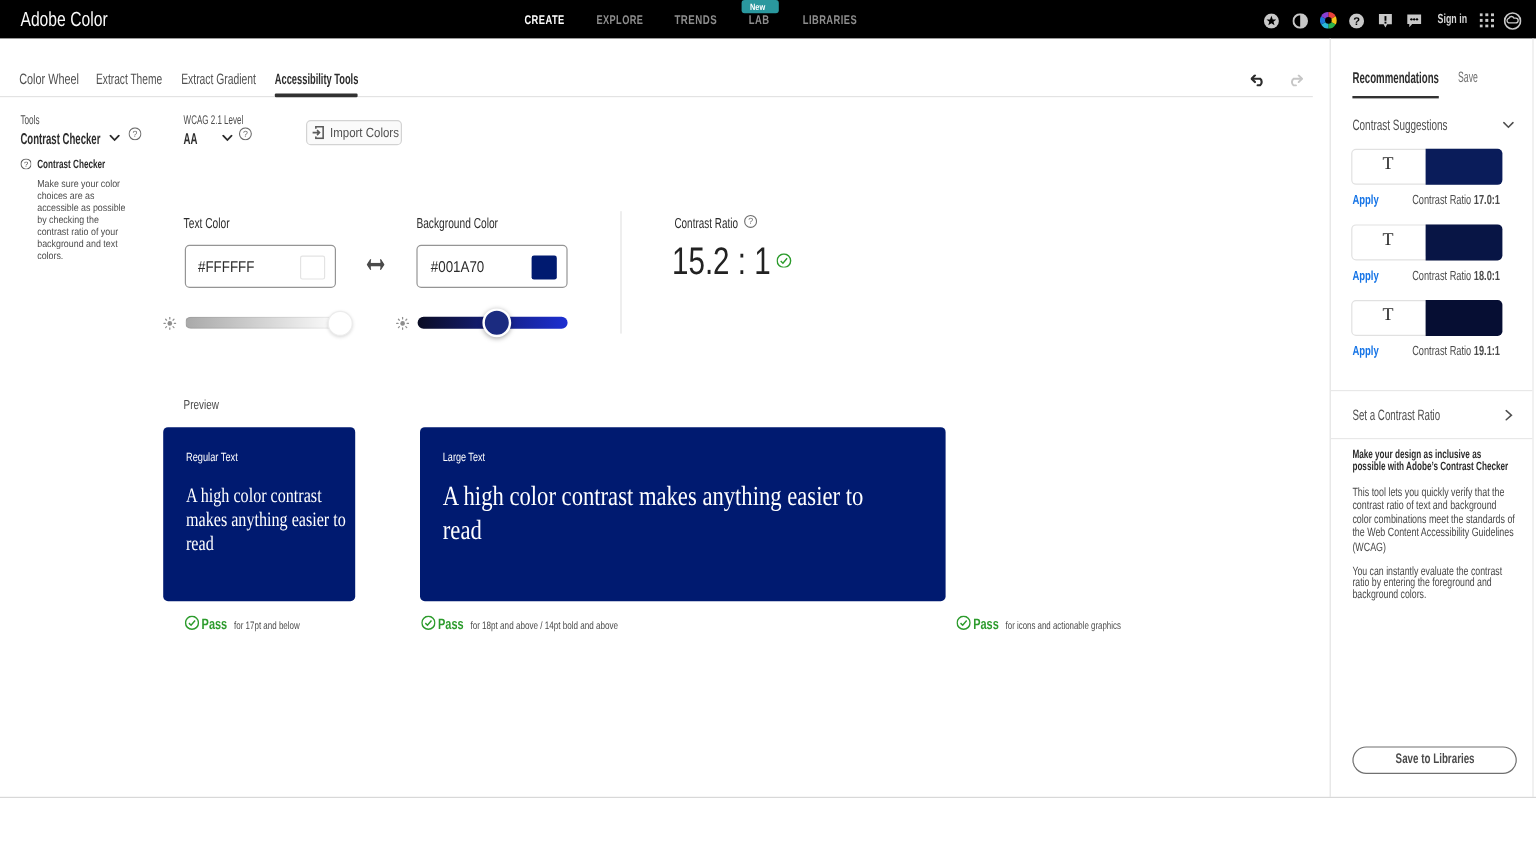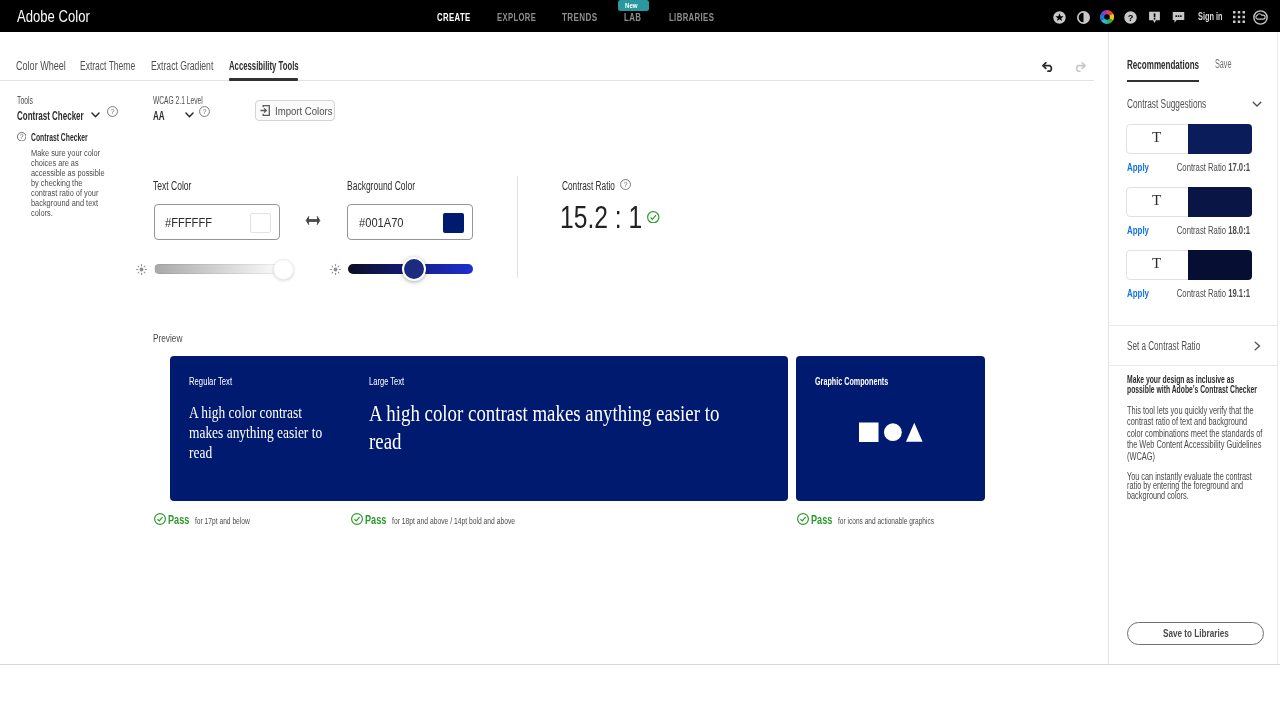--- a/index.html
+++ b/index.html
@@ -194,36 +194,28 @@
     <text x="6" y="8.8" text-anchor="middle" font-size="8" fill="#6e6e6e" font-family="Liberation Sans, sans-serif">?</text>
   </svg>
   <div class="t" style="left:559.5px; top:200.5px; font-size:32px; color:#222; transform:scaleX(0.77);">15.2 : 1</div>
   <svg class="abs" style="left:647px; top:210.5px;" width="12.5" height="12.5" viewBox="0 0 14 14">
     <circle cx="7" cy="7" r="6.3" fill="none" stroke="#2c9b2c" stroke-width="1.3"></circle>
     <path d="M4 7.3 L6.1 9.3 L10 4.7" fill="none" stroke="#2c9b2c" stroke-width="1.3"></path>
   </svg>
 
   <div class="t" style="left:153px; top:333px; font-size:11px; color:#4b4b4b; transform:scaleX(0.75);">Preview</div>
 
-  <div class="card" style="left:170px; width:205px;text-decoration:underline;">
+  <div class="card" style="left:136px; width:160px;text-decoration:underline;">
     <div class="t" style="left:19px; top:21px; font-size:10px; color:#fff; transform:scaleX(0.77);">Regular Text</div>
     <div class="t" style="left:19px; top:46.5px; font-family:'Liberation Serif',serif; font-size:17px; line-height:20px; color:#fff; transform:scaleX(0.79);">A high color contrast<br>makes anything easier to<br>read</div>
   </div>
   <div class="card" style="left:350px; width:437.5px;">
     <div class="t" style="left:18.5px; top:21px; font-size:10px; color:#fff; transform:scaleX(0.756);">Large Text</div>
     <div class="t" style="left:18.5px; top:44px; font-family:'Liberation Serif',serif; font-size:23px; line-height:28px; color:#fff; transform:scaleX(0.82);">A high color contrast makes anything easier to<br>read</div>
   </div>
-  <div class="card" style="left:796px; width:188.5px;">
-    <div class="t" style="left:19px; top:21px; font-size:10px; font-weight:bold; color:#fff; transform:scaleX(0.72);">Graphic Components</div>
-    <svg class="abs" style="left:63px; top:65.5px;" width="65" height="20" viewBox="0 0 65 20">
-      <rect x="0" y="0.5" width="19.5" height="19.5" fill="#fff"></rect>
-      <circle cx="33.9" cy="10.2" r="8.9" fill="#fff"></circle>
-      <path d="M55.3 0.8 L63.6 19.8 H47 Z" fill="#fff"></path>
-    </svg>
-  </div>
 
   <svg class="abs" style="left:153.5px; top:513px;" width="12" height="12" viewBox="0 0 14 14">
       <circle cx="7" cy="7" r="6.3" fill="none" stroke="#2c9b2c" stroke-width="1.4"></circle>
       <path d="M4 7.3 L6.1 9.3 L10 4.7" fill="none" stroke="#2c9b2c" stroke-width="1.4"></path>
     </svg>
   <div class="t" style="left:168px; top:514px; font-size:12.5px; font-weight:bold; color:#2c9b2c; transform:scaleX(0.73);">Pass</div>
   <div class="t" style="left:194.5px; top:516.5px; font-size:9px; color:#4b4b4b; transform:scaleX(0.74);">for 17pt and below</div>
 
   <svg class="abs" style="left:350.5px; top:513px;" width="12" height="12" viewBox="0 0 14 14">
       <circle cx="7" cy="7" r="6.3" fill="none" stroke="#2c9b2c" stroke-width="1.4"></circle>

